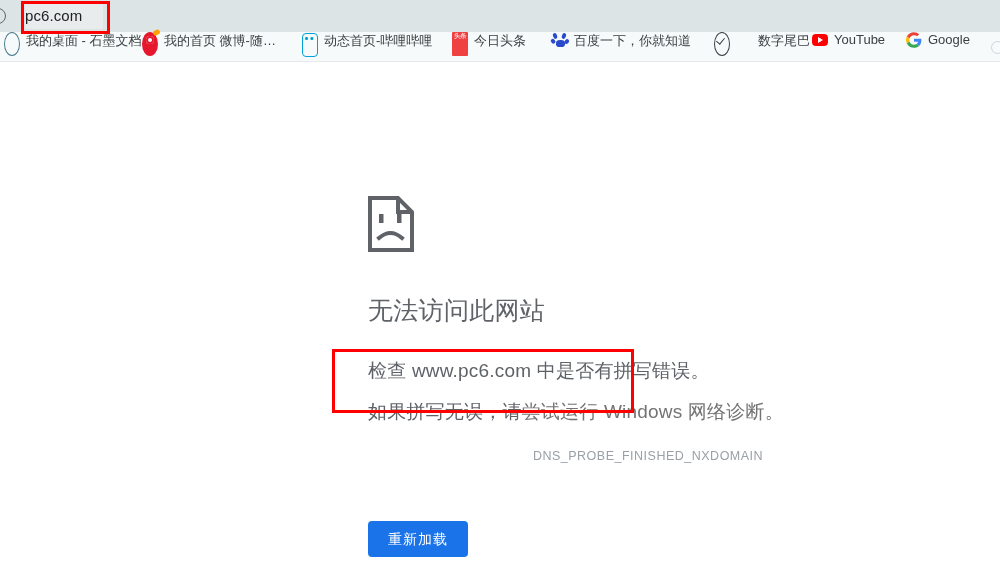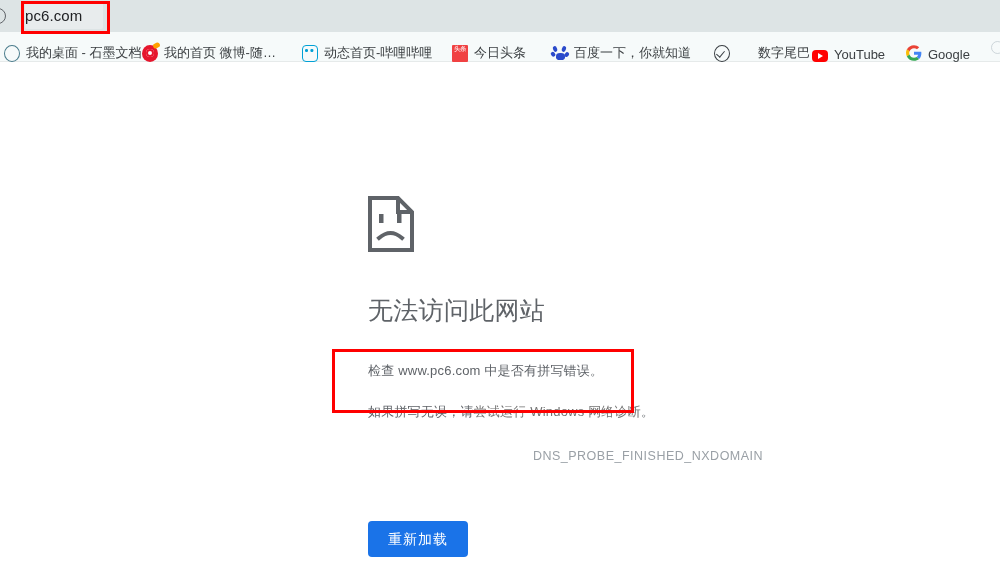--- a/index.html
+++ b/index.html
@@ -79,32 +79,32 @@
     width: 1000px;
     border-bottom: 1px solid #e6eaea;
     box-sizing: border-box;
   }
 
   .bm {
     position: absolute;
     top: 0;
     height: 30px;
     display: flex;
-    align-items: flex-end;
+    align-items: flex-start;
     gap: 6px;
     white-space: nowrap;
   }
   .bm-label {
     font-size: 13px;
     color: #3c4043;
     white-space: nowrap;
   }
   .bm-ico {
     width: 16px;
-    height: 17px;
+    height: 24px;
     flex: 0 0 16px;
     display: block;
     position: relative;
   }
 
   
   .ico-shimo {
     border: 1.6px solid #4a7c8c;
     border-radius: 50%;
     box-sizing: border-box;
@@ -270,21 +270,21 @@
     top: 286px;
     width: 302px;
     height: 64px;
     border: 3px solid #ff0000;
     box-sizing: border-box;
     pointer-events: none;
     z-index: 20;
   }
 
   .err-p {
-    font-size: 13px;
+    font-size: 19px;
     color: #5f6368;
     line-height: 22px;
     margin: 0;
     letter-spacing: 0.2px;
   }
   .err-p-1 { margin-top: 34px; }
   .err-p-2 { margin-top: 19px; }
 
   .err-link {
     color: #737373;

